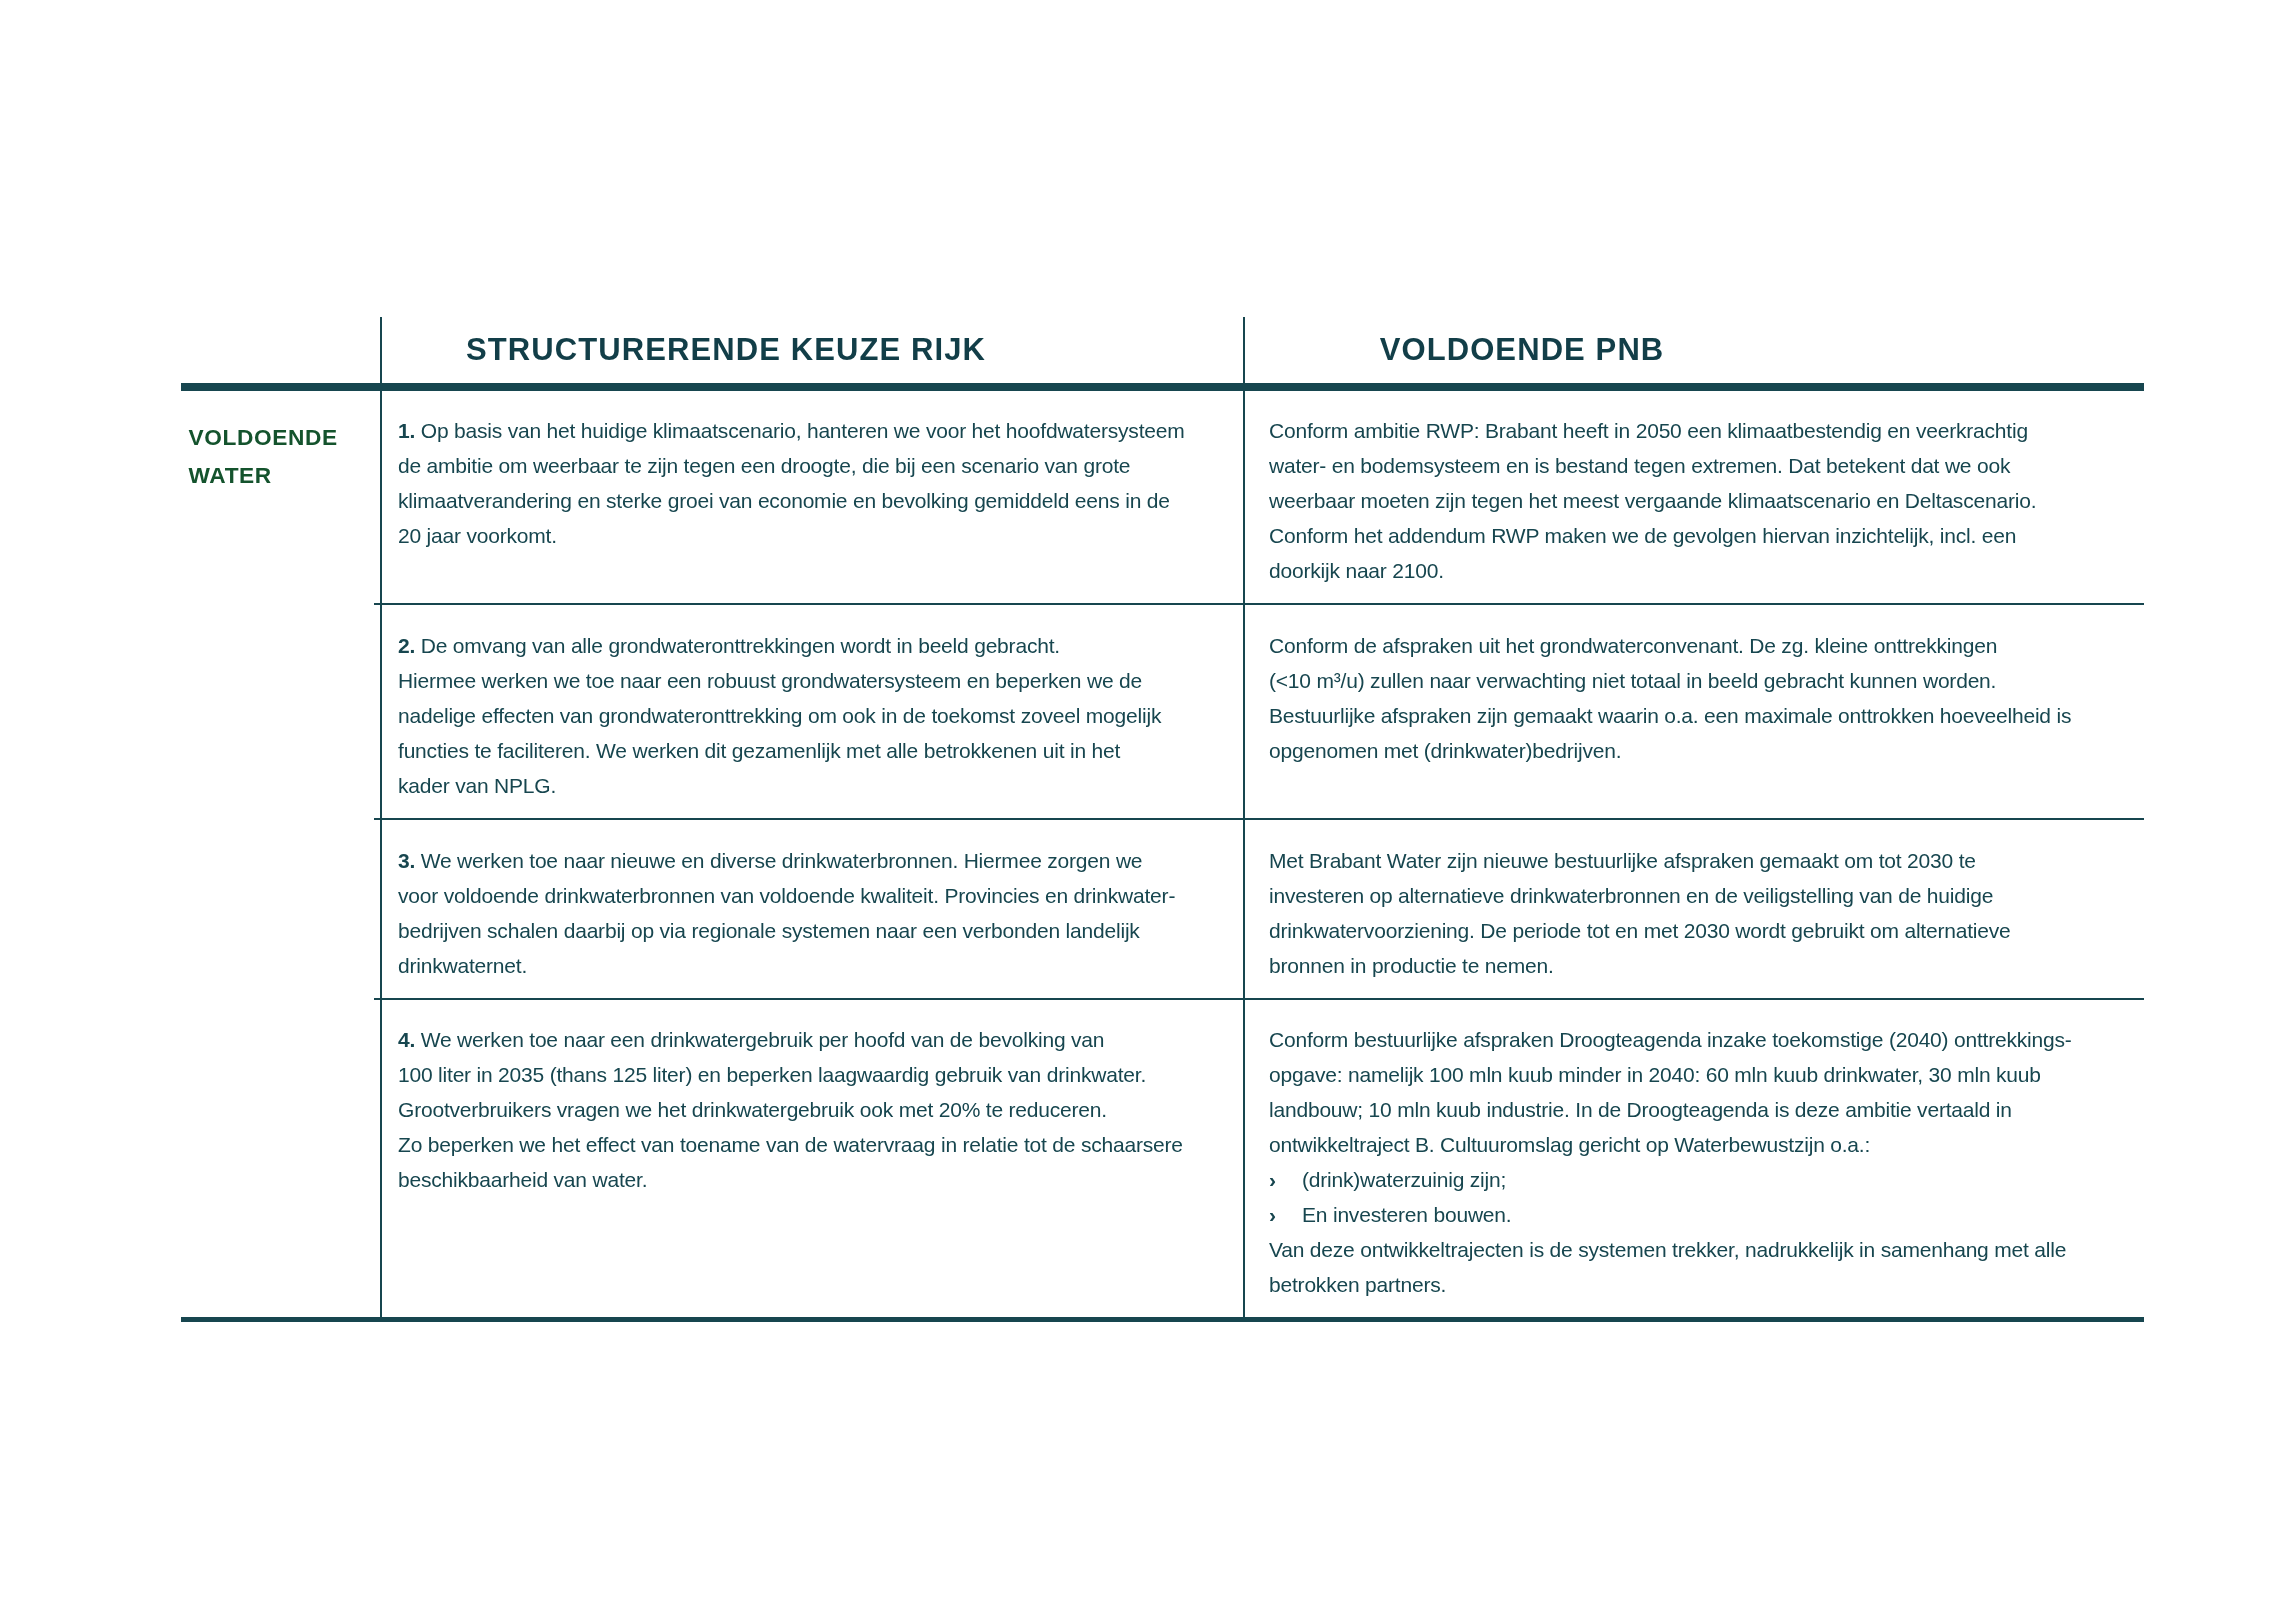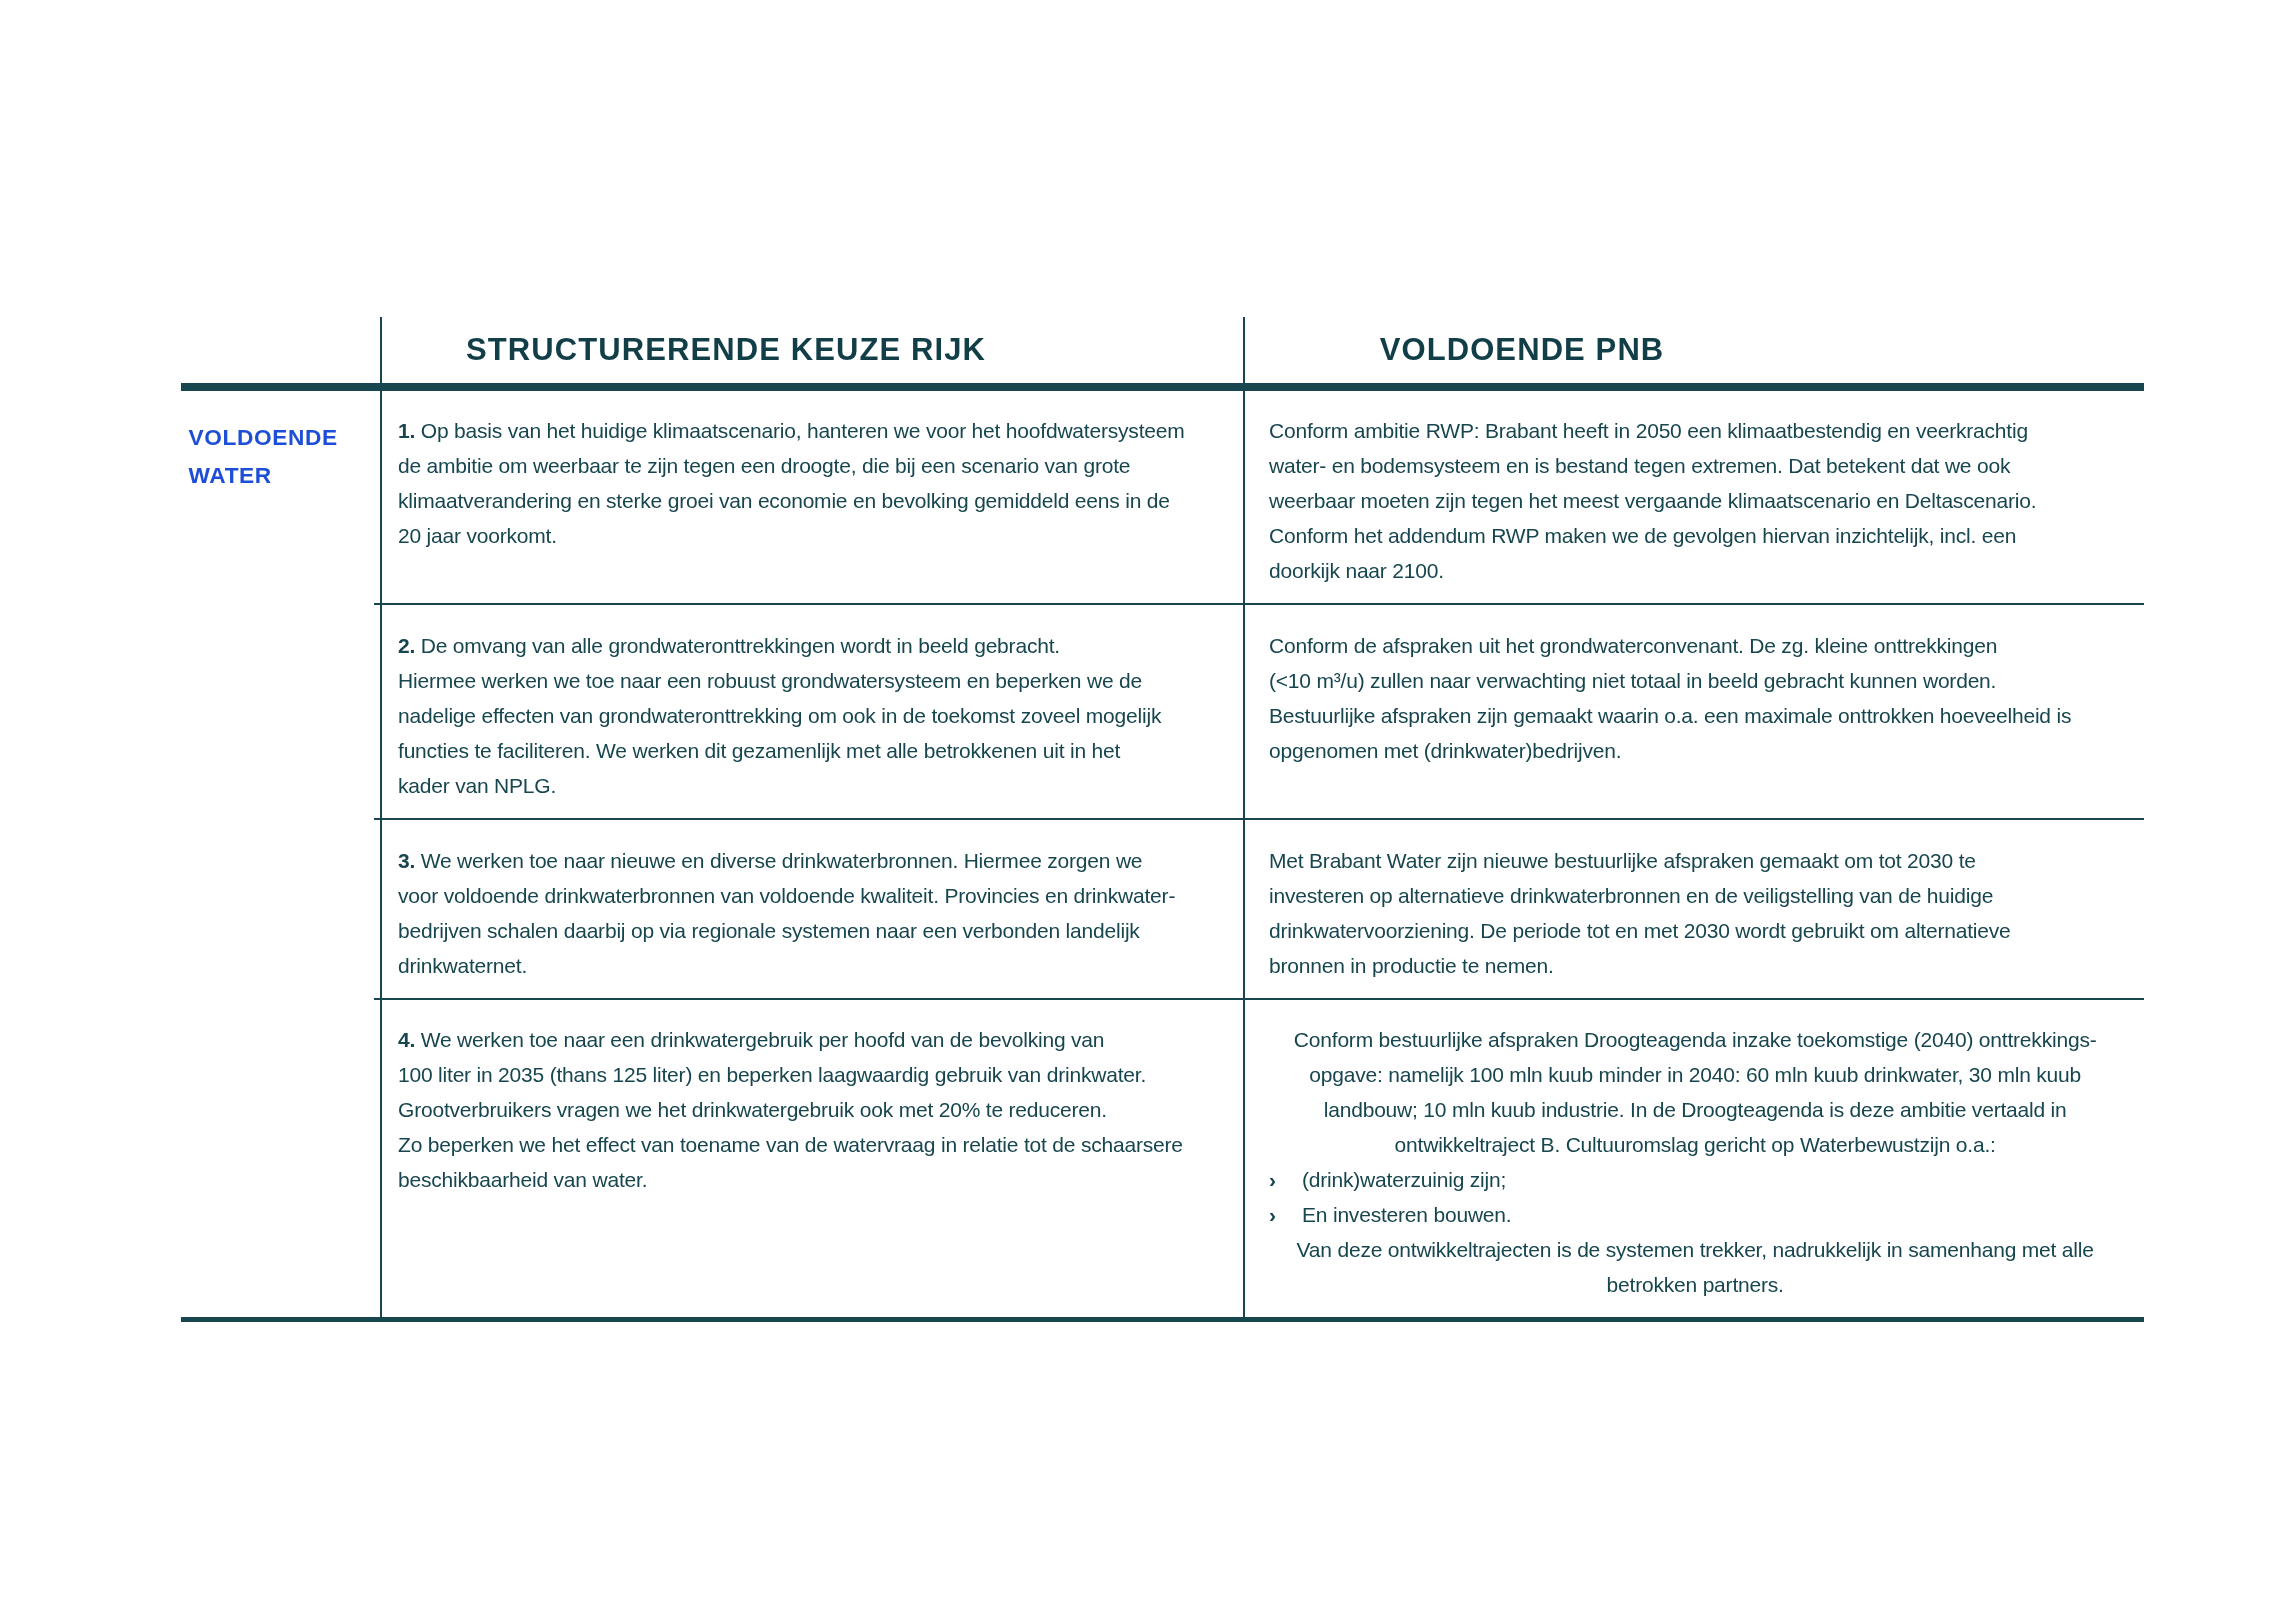--- a/index.html
+++ b/index.html
@@ -44,42 +44,42 @@
   
   .body { display: flex; }
   .label-col {
     width: 193px;
     padding: 27px 7.6px 0 7.6px;
     font-weight: 700;
     font-size: 22.7px;
     line-height: 38px;
     letter-spacing: 0.6px;
     white-space: pre-line;
-    color: #1d4ed8;
+    color: #14532d;
   }
   .rows { flex: 1; }
   .row { display: flex; }
   .row + .row { border-top: 2.3px solid #17464f; }
   .row.r1 { min-height: 199px; }
   .row.r2 { min-height: 199px; }
   .row.r3 { min-height: 161px; }
   .row.r4 { min-height: 312px; }
 
   .cell {
     font-size: 21px;
     line-height: 35px;
     letter-spacing: -0.2px;
     padding-top: 22.7px;
     padding-bottom: 15px;
   }
   .cell-left { width: 869px; padding-left: 24px; padding-right: 30px; }
   .cell-right { flex: 1; padding-left: 26px; padding-right: 22.7px; }
 
   .cell-number { font-weight: 700; }
-  .pre { white-space: pre-line; text-align: center; }
+  .pre { white-space: pre-line; }
 
   .bullet-line { display: flex; }
   .bullet-glyph { width: 33px; font-weight: 700; }
 </style>
 </head>
 <body>
 
 <div class="page">
   <div class="table-wrap">
 

